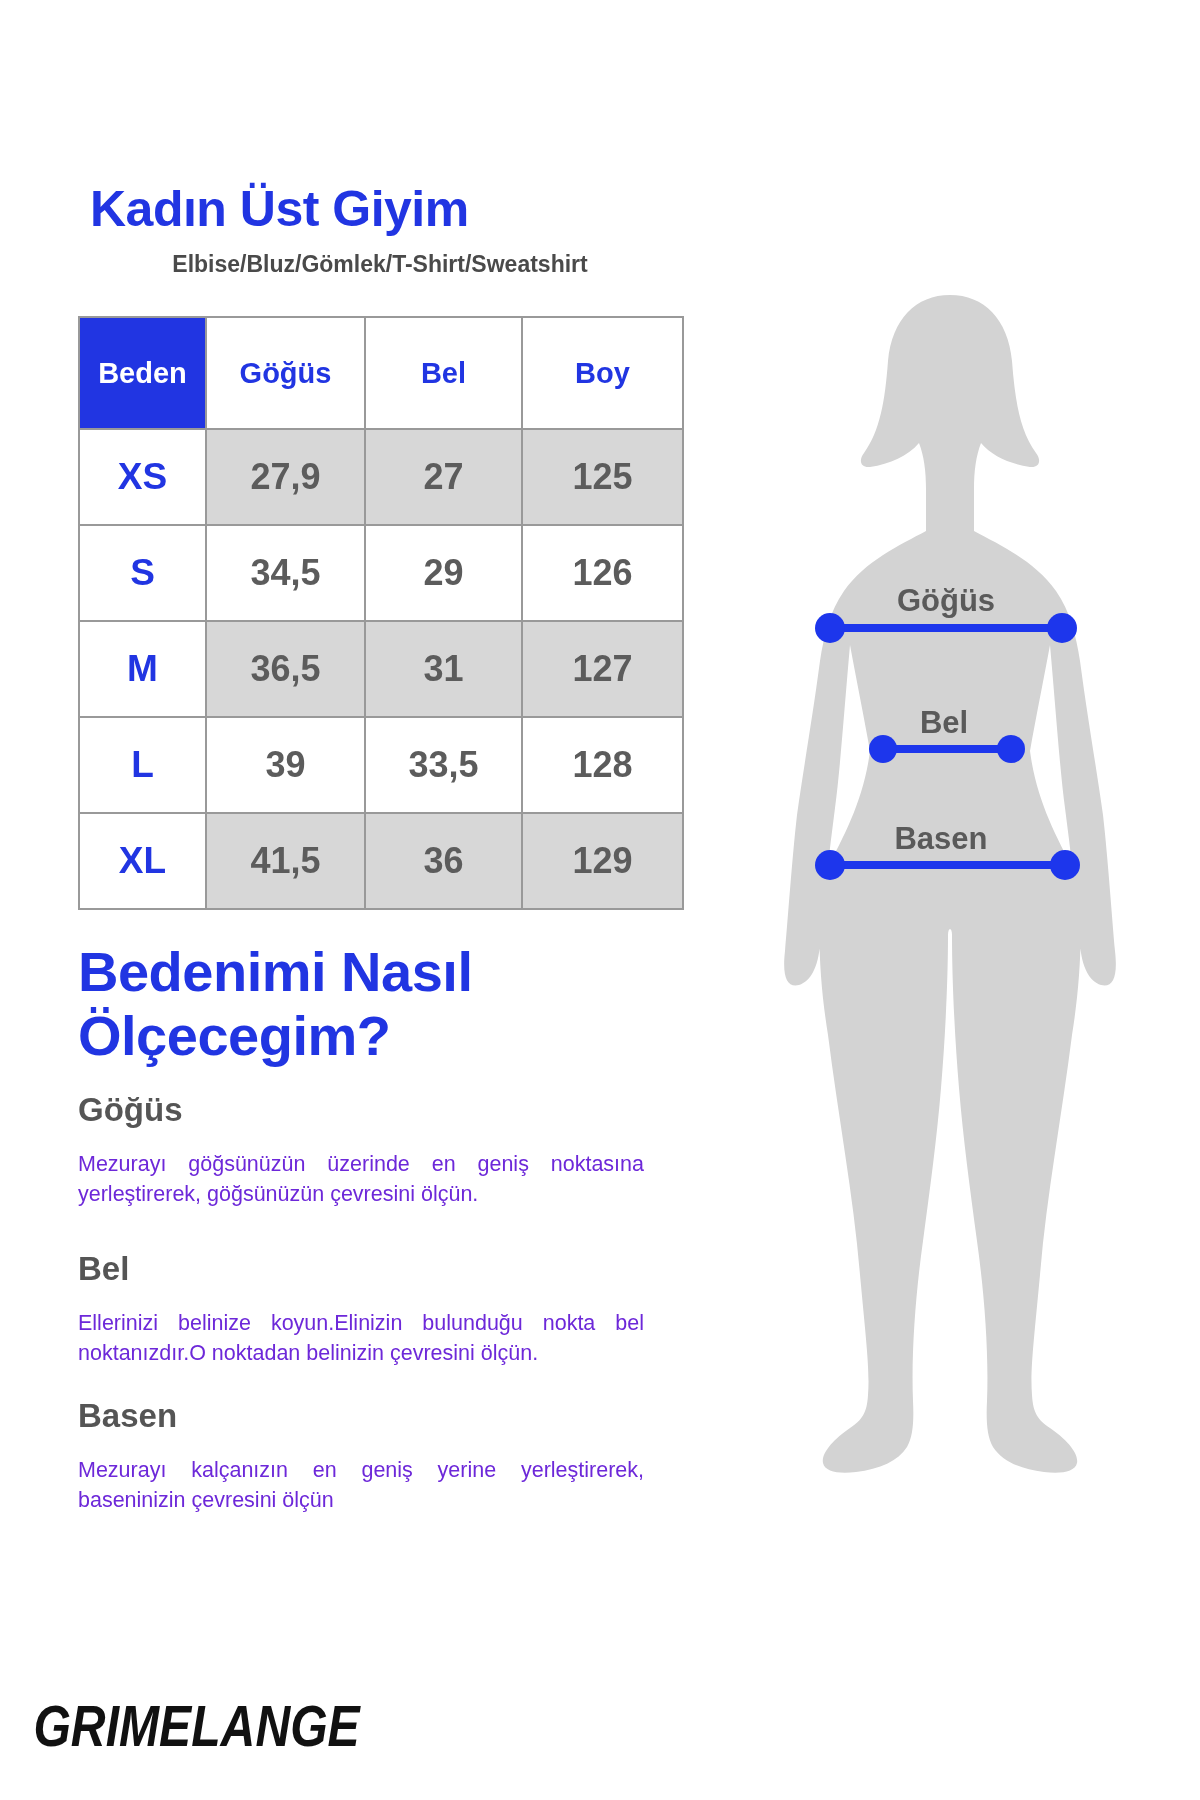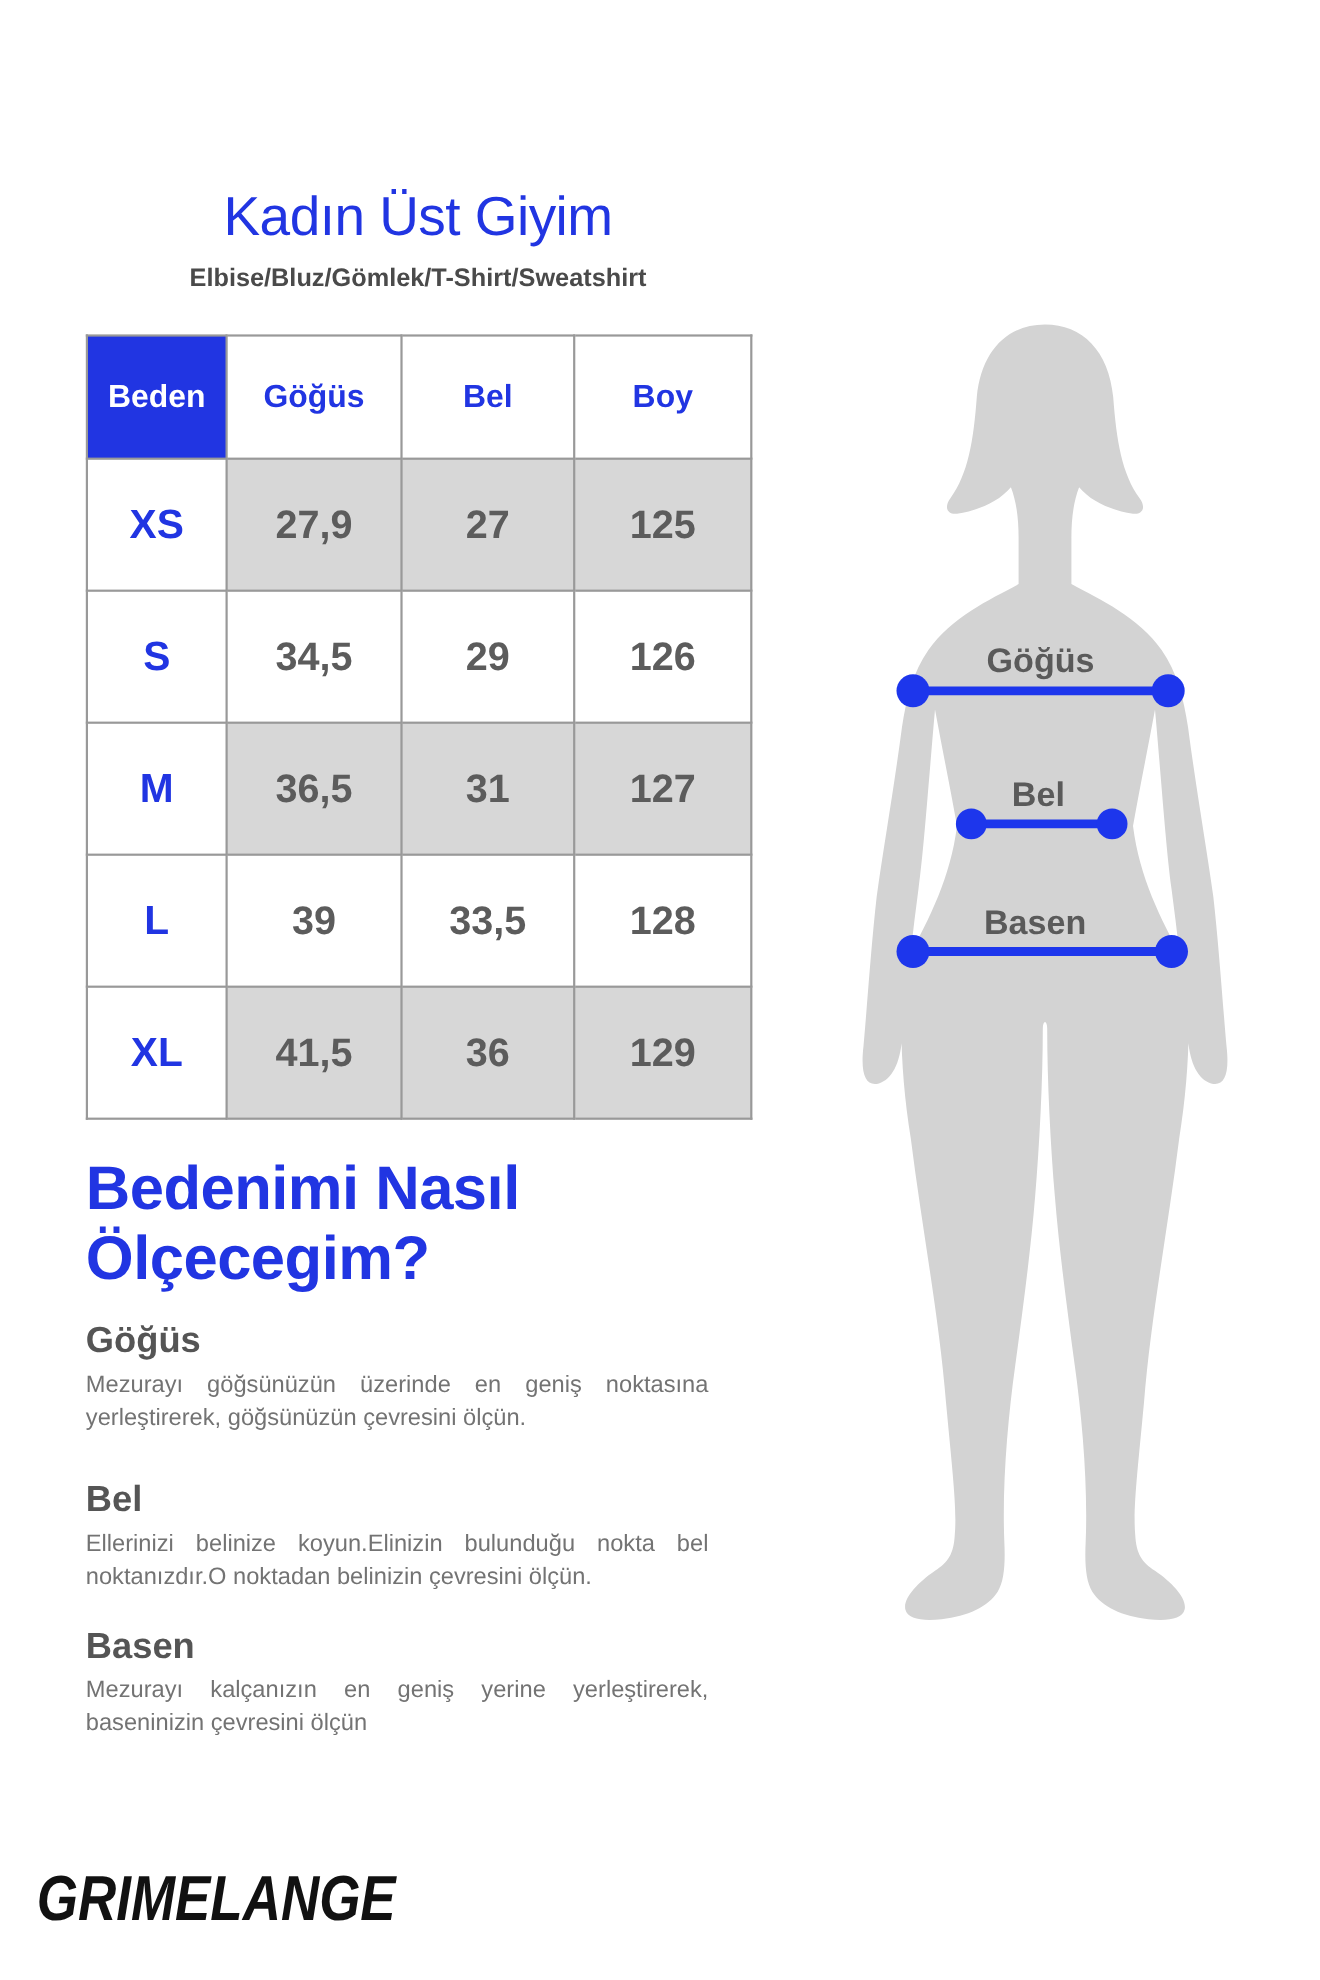--- a/index.html
+++ b/index.html
@@ -5,49 +5,49 @@
   html,body{margin:0;padding:0;background:#ffffff;}
   .page{
     position:relative;
     width:1200px;height:1800px;
     background:#ffffff;
     font-family:"Liberation Sans", sans-serif;
     overflow:hidden;
   }
   .left-col{position:absolute;left:78px;top:170px;width:604px;}
   .title{
-    margin:0;font-size:50px;line-height:1.1;font-weight:400;
-    color:#2135E2;letter-spacing:-0.5px;text-align:center;
+    margin:12px;font-size:50px;line-height:1.1;font-weight:700;
+    color:#2135E2;letter-spacing:-0.5px;
   }
   .subtitle{
     margin:14px 0 0 0;font-size:23px;font-weight:700;color:#4a4a4a;text-align:center;
   }
   table.size-table{
     border-collapse:collapse;margin-top:38px;width:604px;
     table-layout:fixed;
   }
   .size-table td,.size-table th{
     border:2px solid #999999;text-align:center;vertical-align:middle;
     padding:16px;background:#ffffff;
   }
   .size-table tr.hdr th{height:78px;font-size:29px;font-weight:800;color:#2135E2;}
   .size-table tr.hdr th.corner{background:#2135E2;color:#ffffff;}
-  .size-table tr.r{height:120px;margin-top:28px;}
+  .size-table tr.r{height:96px;margin-top:28px;}
   .size-table td.sz{font-size:37px;font-weight:800;color:#2135E2;}
   .size-table td.val{font-size:36px;font-weight:800;color:#5c5c5c;}
   .size-table tr.shade td.val{background:#d7d7d7;}
   .h2{
     margin:30px 0 0 0;font-size:56px;line-height:1.15;font-weight:800;
     color:#2135E2;letter-spacing:-0.5px;
   }
   .h3{margin:22px 0 0 0;font-size:33px;font-weight:700;color:#555555;}
   .h3.gap{margin-top:40px;}
   .h3.gap2{margin-top:28px;}
   .para{
-    margin:6px 0 0 0;font-size:21.5px;line-height:1.42;color:#737373;
+    margin:20px 0 0 0;font-size:21.5px;line-height:1.42;color:#6d28d9;
     text-align:justify;width:566px;
   }
   .figure-svg{position:absolute;left:780px;top:293px;}
   .fig-label{
     font-family:"Liberation Sans", sans-serif;
     font-size:31px;font-weight:700;fill:#5a5a5a;
   }
   .brand{
     position:absolute;left:0;top:1692px;width:1200px;
     text-align:left;

